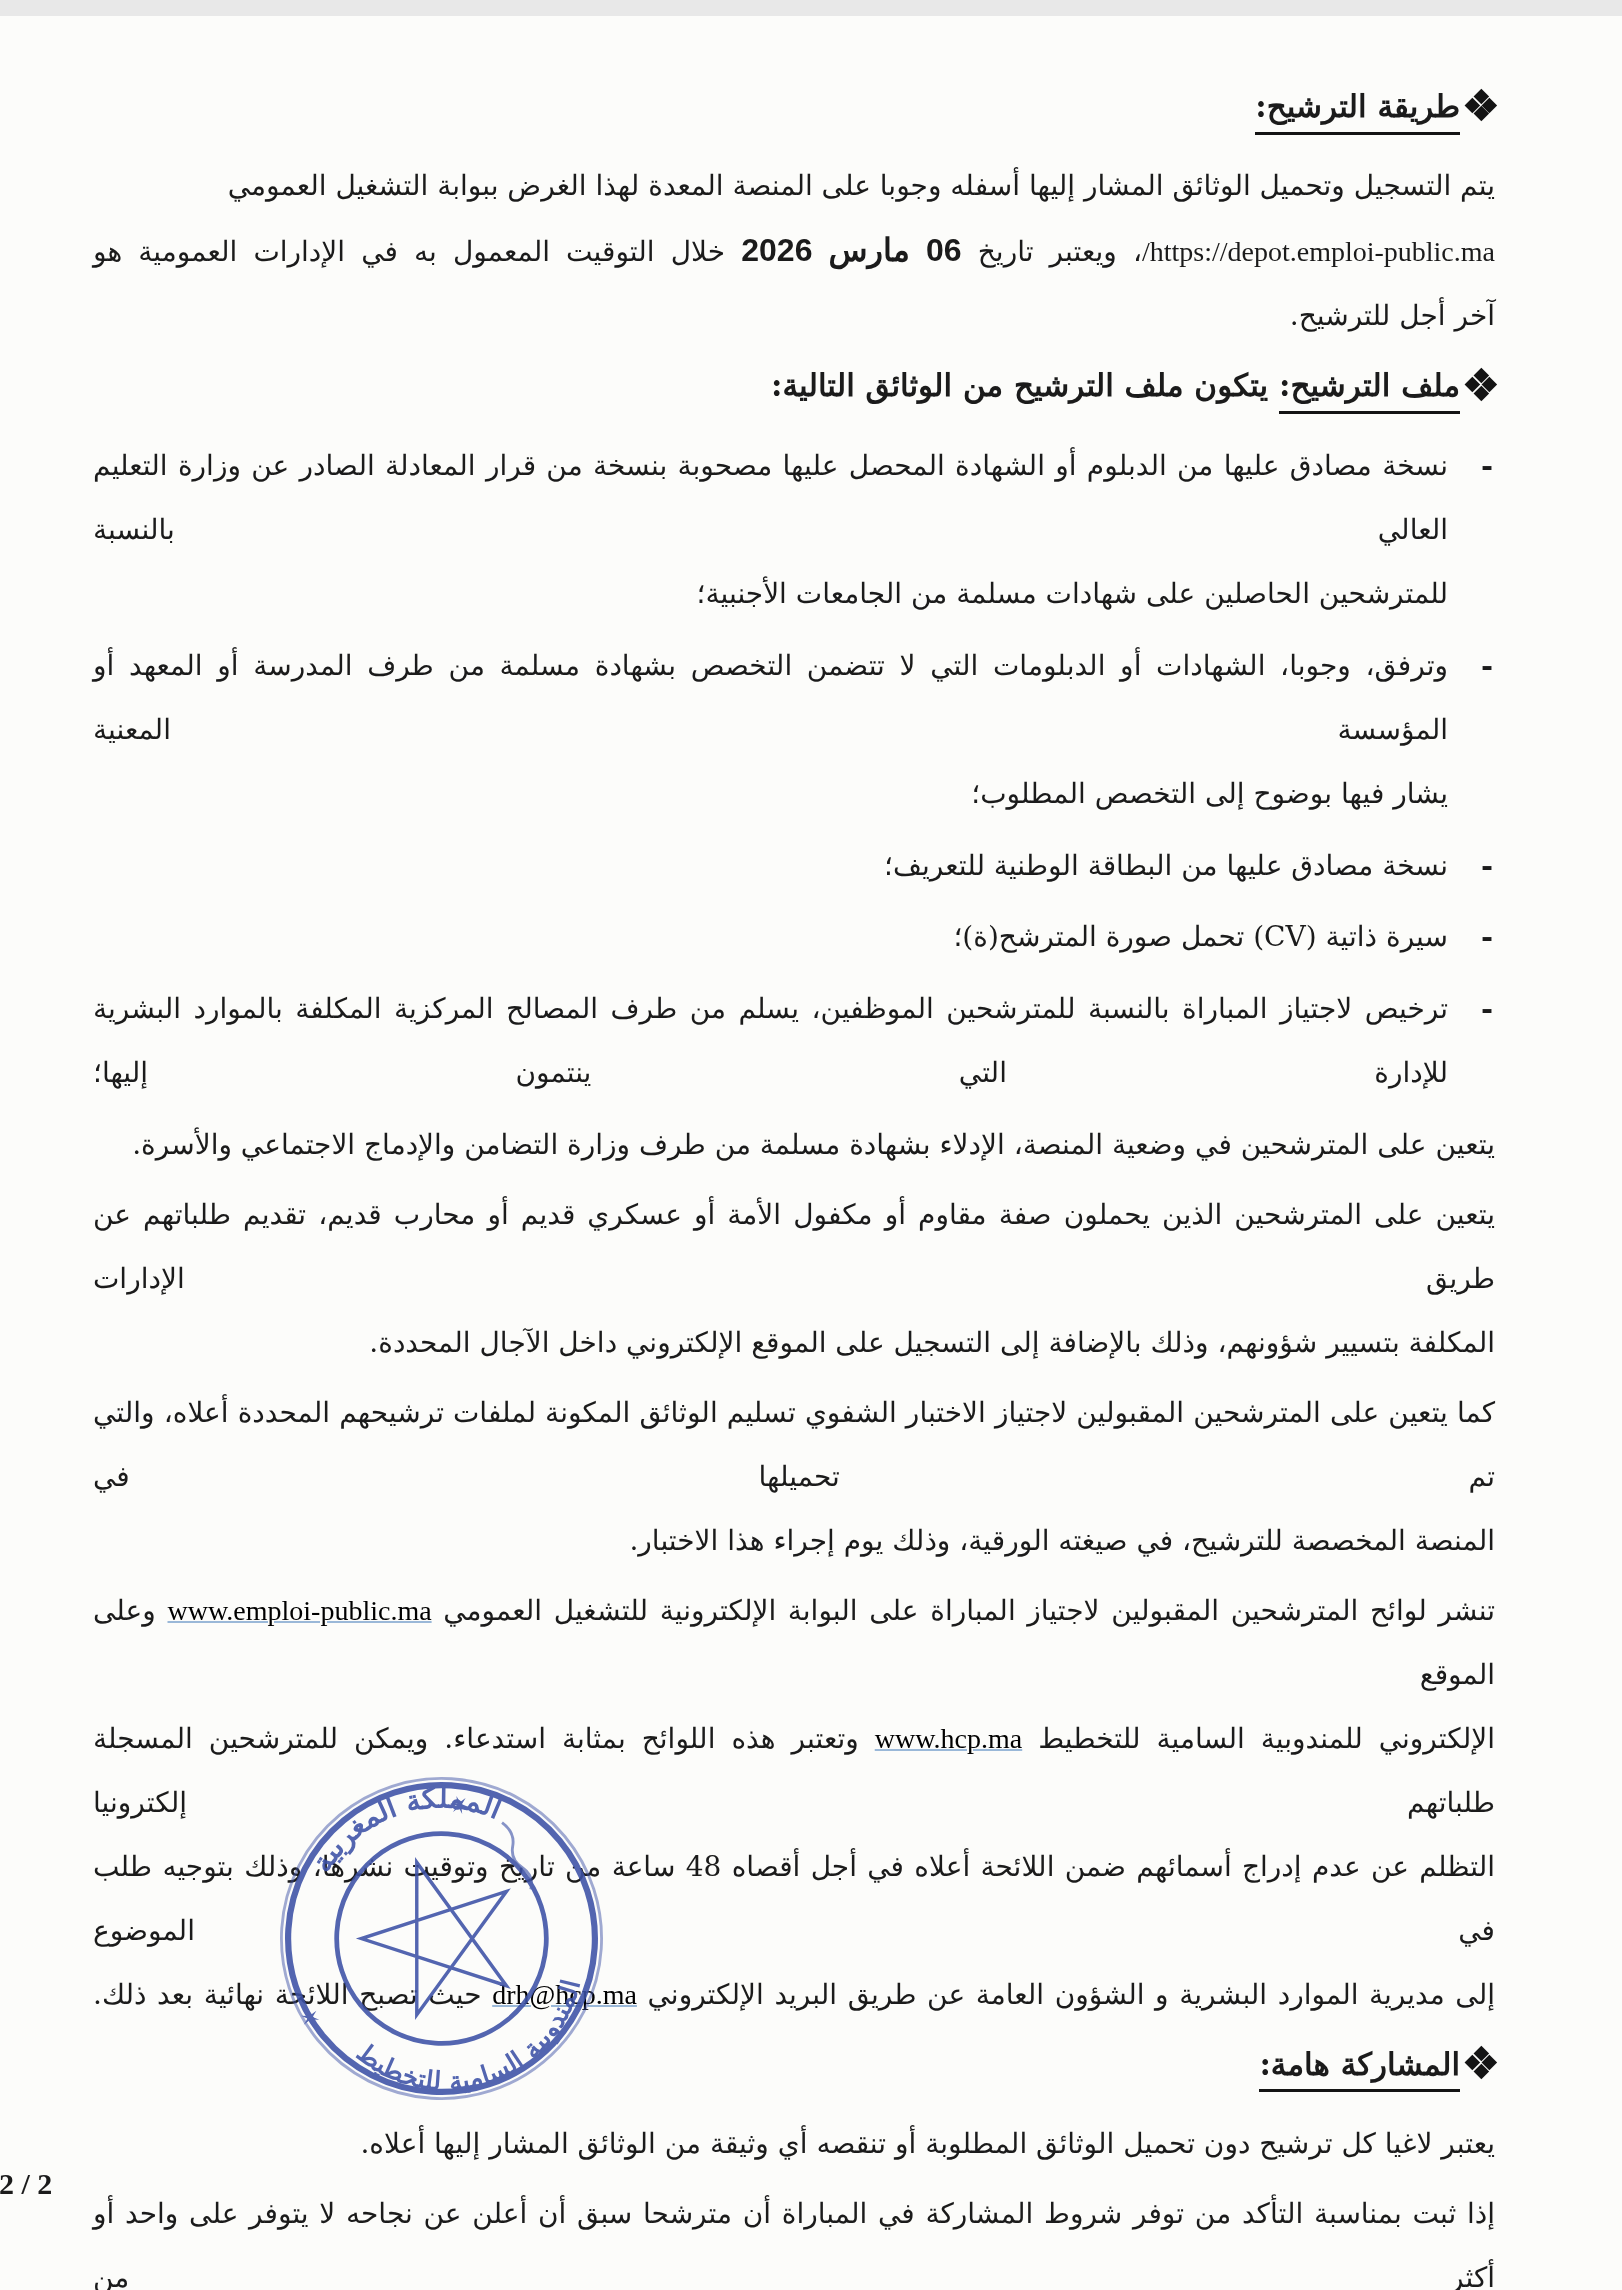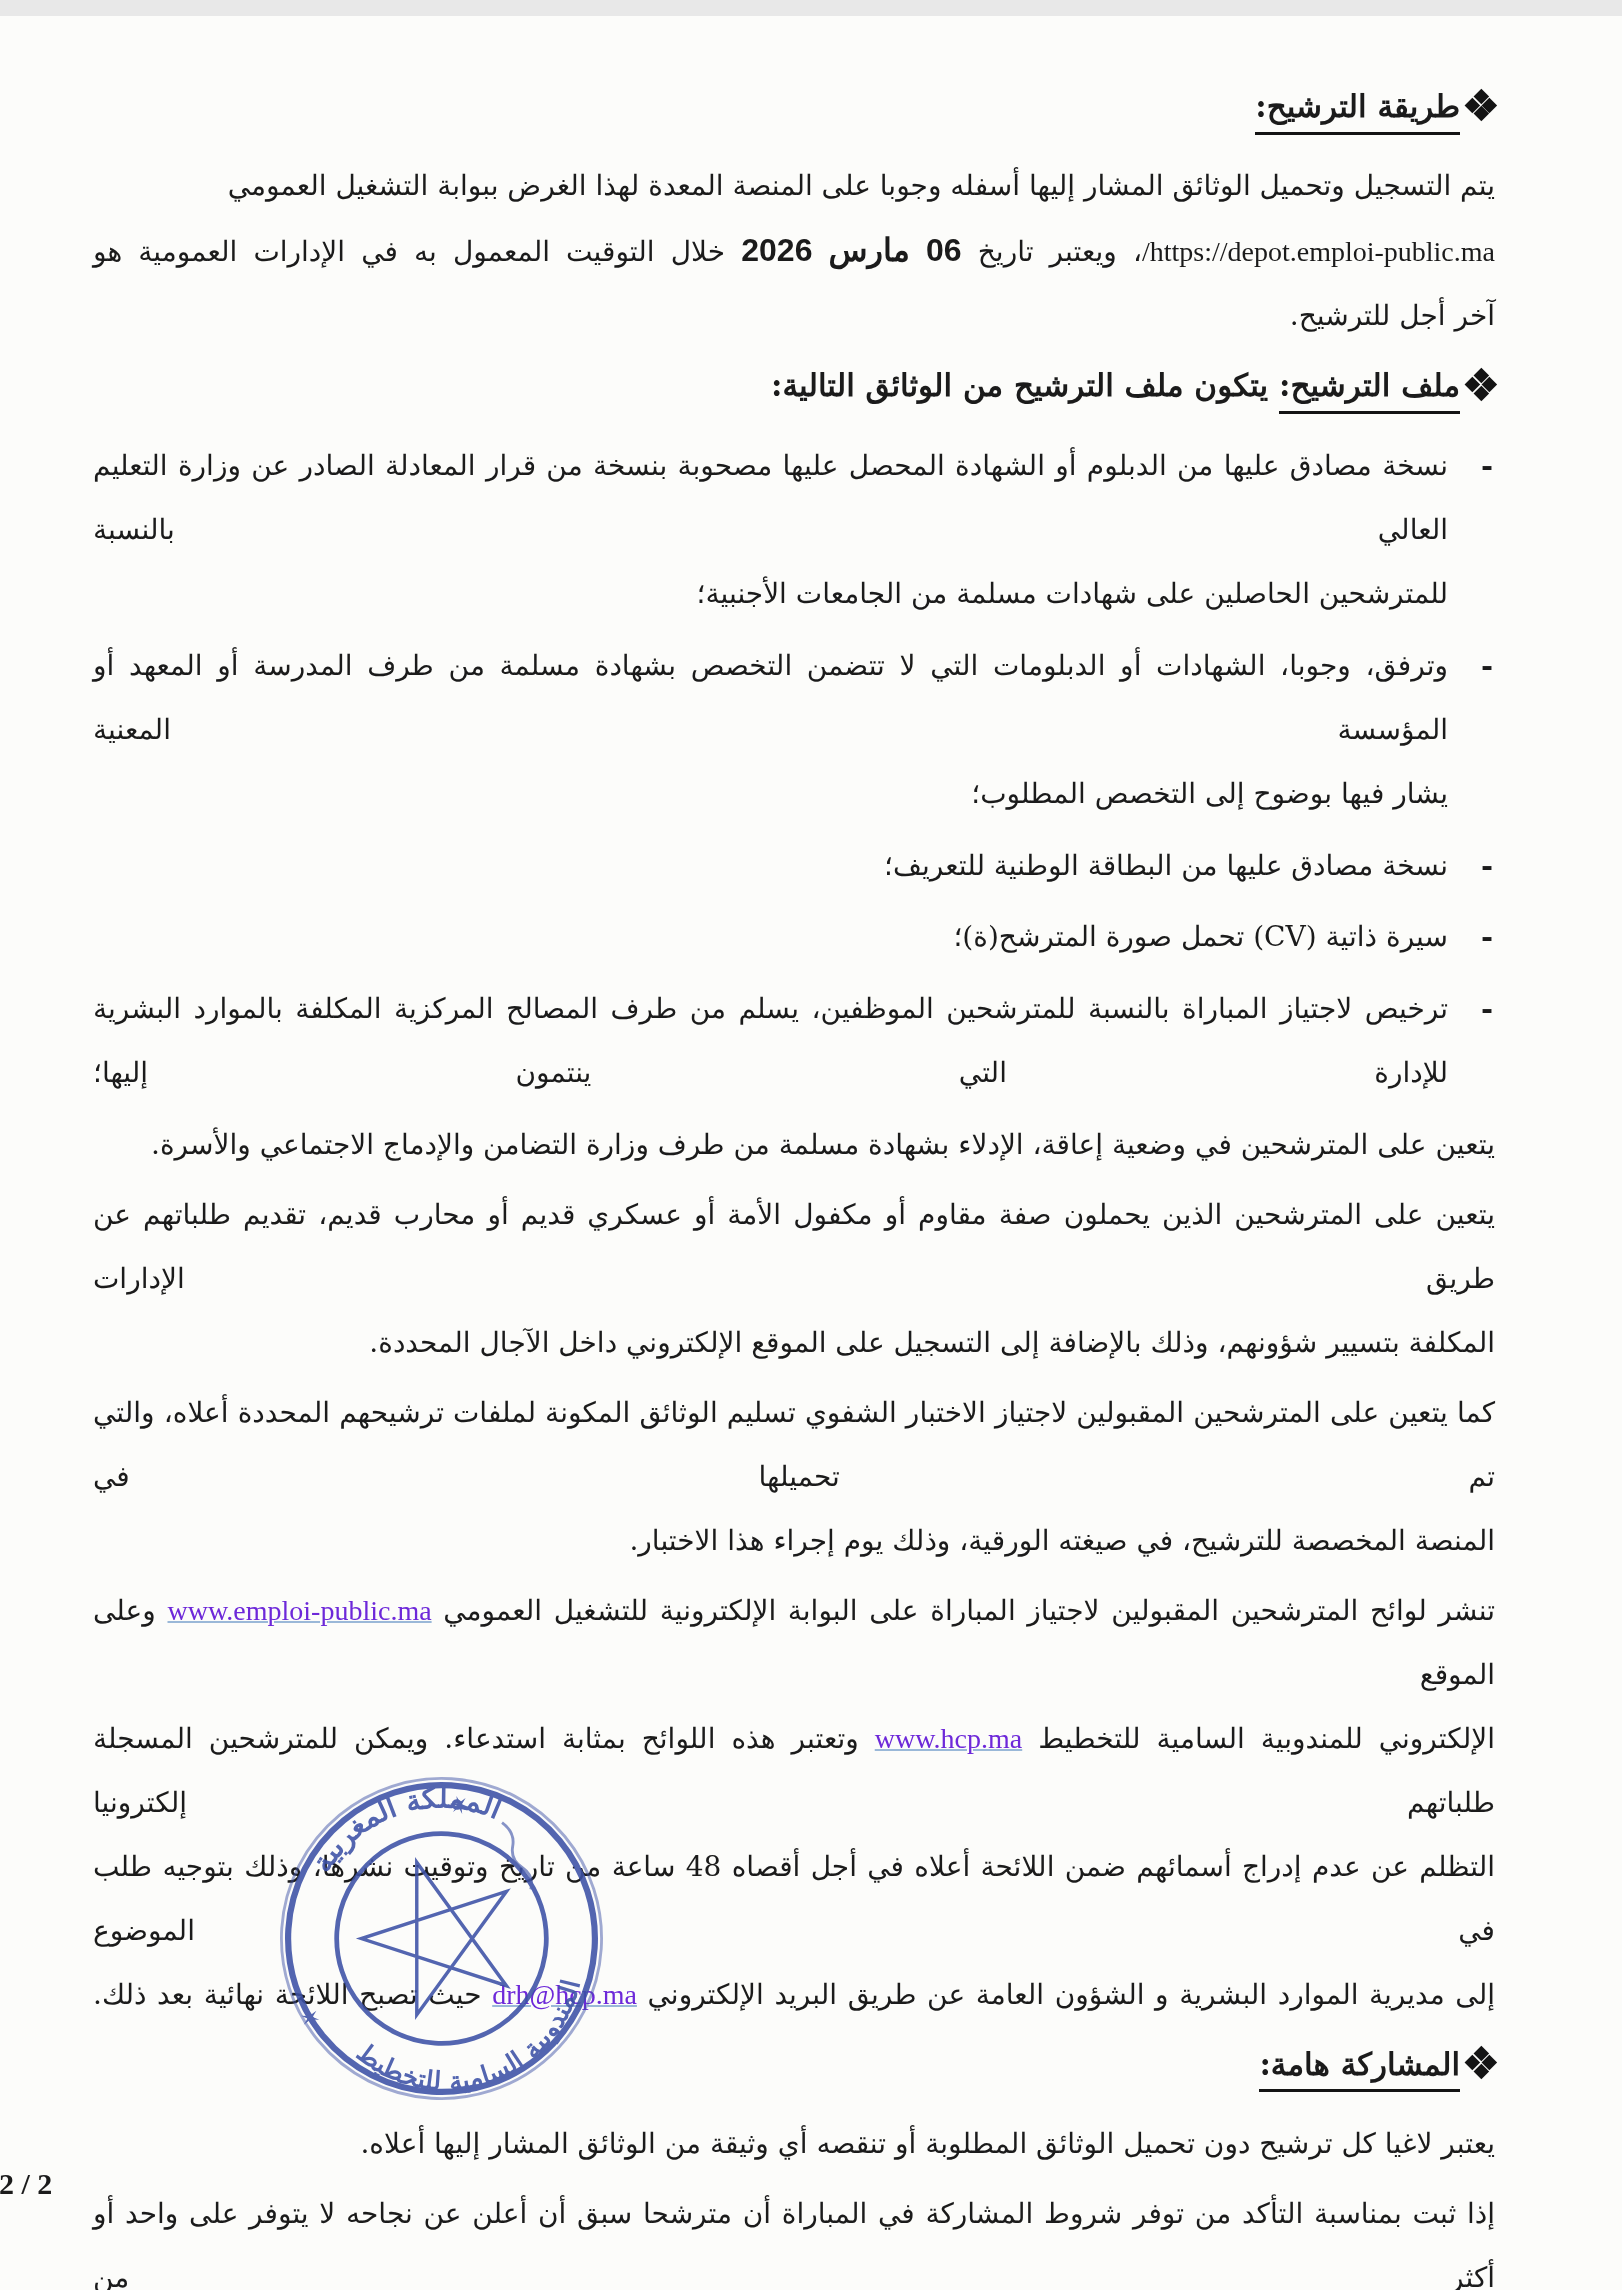--- a/index.html
+++ b/index.html
@@ -13,21 +13,21 @@
   .heading .ht{border-bottom:3.9px solid #141414;padding-bottom:7.8px;}
   .h2rest{border-bottom:none;}
   .clover{display:inline-block;position:relative;width:29px;height:29px;margin-left:5.9px;vertical-align:-2.9px;}
   .clover i{position:absolute;width:10.7px;height:10.7px;background:#141414;transform:rotate(45deg);}
   .clover i:nth-child(1){top:0;right:8.8px;}
   .clover i:nth-child(2){top:8.8px;right:0;}
   .clover i:nth-child(3){top:17.6px;right:8.8px;}
   .clover i:nth-child(4){top:8.8px;right:17.6px;}
   .bullet{position:relative;padding-right:47px;margin:0 0 7.8px 0;}
   .bullet .dash{position:absolute;right:2px;top:0;font-size:29px;line-height:64px;font-weight:bold;}
-  a.link{color:#6d28d9;text-decoration:underline;text-decoration-color:#9ab8d8;text-decoration-thickness:1.5px;
+  a.link{color:#000000;text-decoration:underline;text-decoration-color:#9ab8d8;text-decoration-thickness:1.5px;
          font-family:"Liberation Serif","DejaVu Serif",serif;cursor:pointer;}
   .url-plain{font-family:"Liberation Serif","DejaVu Serif",serif;}
   b.date{font-family:Liberation Sans, sans-serif;font-size:32px;font-weight:700;}
   .stamp{position:absolute;top:1751px;left:271px;width:343px;height:343px;opacity:.88;}
   .footer{position:absolute;top:2151px;left:0;width:100%;text-align:left;
           font-size:30px;font-weight:bold;font-family:"Liberation Serif","DejaVu Serif",serif;direction:ltr;}
 </style>
 </head>
 <body>
 
@@ -65,21 +65,21 @@
     <div class="bullet">
       <span class="dash">-</span>
       <div class="line">سيرة ذاتية (CV) تحمل صورة المترشح(ة)؛</div>
     </div>
     <div class="bullet">
       <span class="dash">-</span>
       <div class="line full">ترخيص لاجتياز المباراة بالنسبة للمترشحين الموظفين، يسلم من طرف المصالح المركزية المكلفة بالموارد البشرية للإدارة التي ينتمون إليها؛</div>
     </div>
 
     <div class="para">
-      <div class="line">يتعين على المترشحين في وضعية إعاقة، الإدلاء بشهادة مسلمة من طرف وزارة التضامن والإدماج الاجتماعي والأسرة.</div>
+      <div class="line">يتعين على المترشحين في وضعية المنصة، الإدلاء بشهادة مسلمة من طرف وزارة التضامن والإدماج الاجتماعي والأسرة.</div>
     </div>
     <div class="para">
       <div class="line full">يتعين على المترشحين الذين يحملون صفة مقاوم أو مكفول الأمة أو عسكري قديم أو محارب قديم، تقديم طلباتهم عن طريق الإدارات</div>
       <div class="line">المكلفة بتسيير شؤونهم، وذلك بالإضافة إلى التسجيل على الموقع الإلكتروني داخل الآجال المحددة.</div>
     </div>
     <div class="para">
       <div class="line full">كما يتعين على المترشحين المقبولين لاجتياز الاختبار الشفوي تسليم الوثائق المكونة لملفات ترشيحهم المحددة أعلاه، والتي تم تحميلها في</div>
       <div class="line">المنصة المخصصة للترشيح، في صيغته الورقية، وذلك يوم إجراء هذا الاختبار.</div>
     </div>
     <div class="para">

